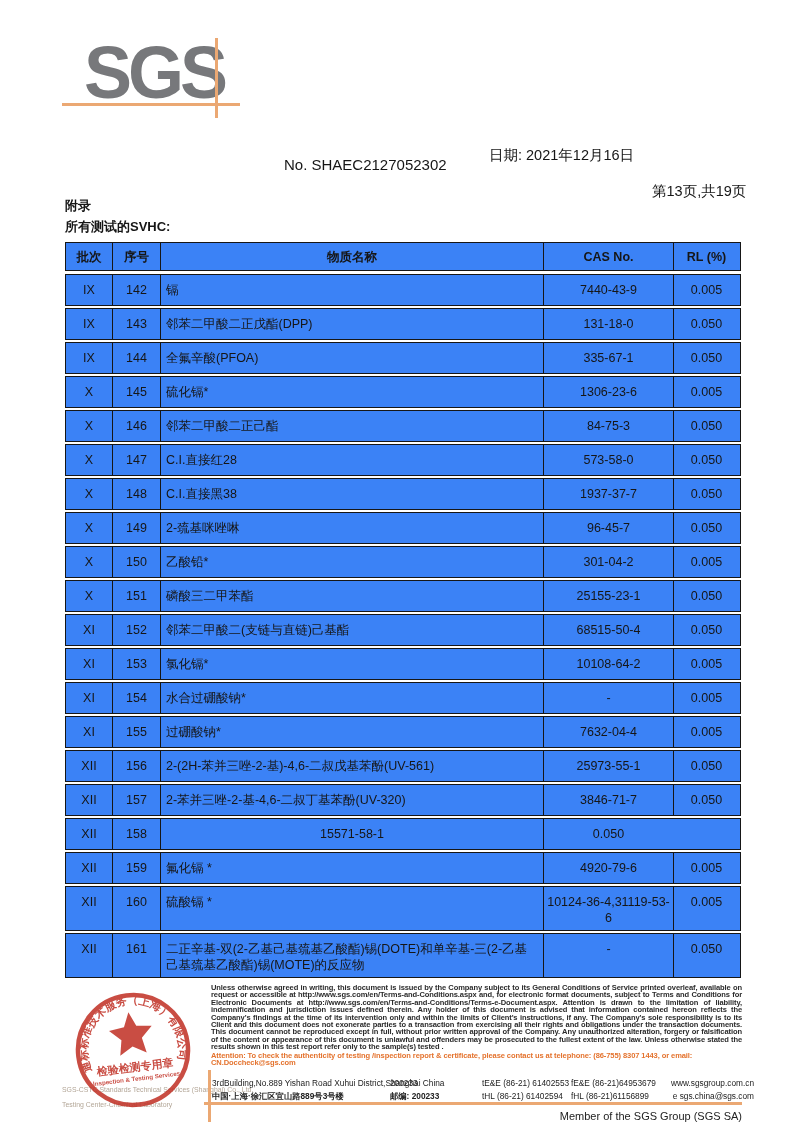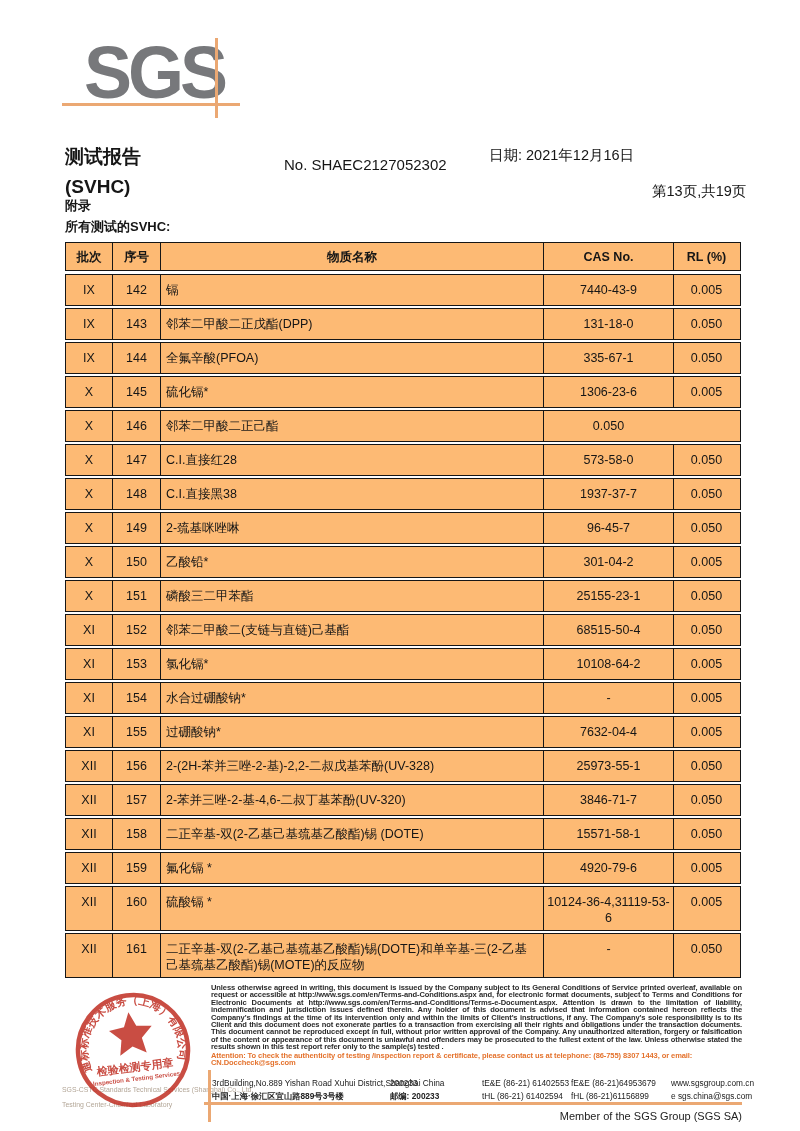--- a/index.html
+++ b/index.html
@@ -20,21 +20,21 @@
   .doc-title { position:absolute; left:65px; top:142px; font-size:19px; font-weight:bold; line-height:30px; }
   .report-no { position:absolute; left:284px; top:156px; font-size:15px; font-weight:500; }
   .date-line { position:absolute; left:489px; top:146px; font-size:14.5px; font-weight:500; }
   .page-info { position:absolute; left:652px; top:146px; font-size:14.5px; font-weight:500;margin-top:36px; }
   .appendix  { position:absolute; left:65px; top:197px; font-size:13px; font-weight:bold; }
   .subtitle  { position:absolute; left:65px; top:218px; font-size:13px; font-weight:bold; }
   
   .svhc-table { position:absolute; left:65px; top:242px; width:679px; display:flex; flex-direction:column; row-gap:2.5px; }
   .thead, .trow {
     display:grid; grid-template-columns:46px 48px 383px 130px 66px;
-    border:1.6px solid #161616; width:676px; background:#fdba74;
+    border:1.6px solid #161616; width:676px; background:#3b82f6;
   }
   .thead { min-height:29px; }
   .trow  { min-height:32px; }
   .tcell {
     display:flex; align-items:flex-start; justify-content:center;
     font-size:12.5px; line-height:16px; padding:7px 2px 4px 2px; text-align:center;
   }
   .thead .tcell { font-weight:bold; align-items:center; padding:2px; }
   .tcell + .tcell { border-left:1.6px solid #161616; }
   .c-name { justify-content:flex-start; text-align:left; padding-left:5px; padding-right:6px; }
@@ -47,21 +47,21 @@
   }
   .attention {
     margin-top:1px; font-size:7.55px; line-height:7.6px; font-weight:bold;
     color:var(--attention_orange); letter-spacing:-0.1px;
   }
   .addr-grid {
     position:absolute; left:212px; top:1077px; width:531px;
     display:grid; grid-template-columns:178px 92px 89px 100px 1fr;
     font-size:8.3px; line-height:13px; color:#222; white-space:nowrap;
   }
-  .addr-grid .right { }
+  .addr-grid .right { text-align:right; }
   .addr-cn { font-weight:bold; }
   .foot-v { position:absolute; left:208px; top:1070px; width:2.5px; height:52px; background:var(--accent_orange); }
   .foot-h { position:absolute; left:204px; top:1102px; width:538px; height:2.5px; background:var(--accent_orange); }
   .member { position:absolute; left:402px; top:1110px; width:340px; text-align:right; font-size:11px; font-weight:500; color:#222; }
   .print-co { position:absolute; left:62px; font-size:6.9px; color:#b3a697; white-space:nowrap; }
   .print-co.l1 { top:1086px; }
   .print-co.l2 { top:1101px; }
   .stamp { position:absolute; left:72px; top:989px; width:122px; height:122px; transform:rotate(-7deg); opacity:.88; }
   .stamp svg { overflow:visible; }
   .stamp .red { fill:var(--stamp_red); }
@@ -69,24 +69,20 @@
 </style>
 </head>
 <body>
 
 <div class="page">
 
   <div class="logo">SGS</div>
   <div class="reg-h"></div>
   <div class="reg-v"></div>
 
-  <div class="doc-title">
-    <div>测试报告</div>
-    <div>(SVHC)</div>
-  </div>
   <div class="report-no">No. SHAEC2127052302</div>
   <div class="date-line">日期: 2021年12月16日</div>
   <div class="page-info">第13页,共19页</div>
   <div class="appendix">附录</div>
   <div class="subtitle">所有测试的SVHC:</div>
 
   <div class="svhc-table">
     <div class="thead">
       <div class="tcell">批次</div>
       <div class="tcell">序号</div>
@@ -120,20 +116,21 @@
           <div class="tcell c-batch">X</div>
           <div class="tcell c-no">145</div>
           <div class="tcell c-name">硫化镉*</div>
           <div class="tcell c-cas">1306-23-6</div>
           <div class="tcell c-rl">0.005</div>
         </div>
         <div class="trow">
           <div class="tcell c-batch">X</div>
           <div class="tcell c-no">146</div>
           <div class="tcell c-name">邻苯二甲酸二正己酯</div>
+          <div class="tcell c-cas">84-75-3</div>
           <div class="tcell c-rl">0.050</div>
         </div>
         <div class="trow">
           <div class="tcell c-batch">X</div>
           <div class="tcell c-no">147</div>
           <div class="tcell c-name">C.I.直接红28</div>
           <div class="tcell c-cas">573-58-0</div>
           <div class="tcell c-rl">0.050</div>
         </div>
         <div class="trow">
@@ -188,35 +185,34 @@
         <div class="trow">
           <div class="tcell c-batch">XI</div>
           <div class="tcell c-no">155</div>
           <div class="tcell c-name">过硼酸钠*</div>
           <div class="tcell c-cas">7632-04-4</div>
           <div class="tcell c-rl">0.005</div>
         </div>
         <div class="trow">
           <div class="tcell c-batch">XII</div>
           <div class="tcell c-no">156</div>
-          <div class="tcell c-name">2-(2H-苯并三唑-2-基)-2,2-二叔戊基苯酚(UV-328)</div>
+          <div class="tcell c-name">2-(2H-苯并三唑-2-基)-4,6-二叔戊基苯酚(UV-561)</div>
           <div class="tcell c-cas">25973-55-1</div>
           <div class="tcell c-rl">0.050</div>
         </div>
         <div class="trow">
           <div class="tcell c-batch">XII</div>
           <div class="tcell c-no">157</div>
           <div class="tcell c-name">2-苯并三唑-2-基-4,6-二叔丁基苯酚(UV-320)</div>
           <div class="tcell c-cas">3846-71-7</div>
           <div class="tcell c-rl">0.050</div>
         </div>
         <div class="trow">
           <div class="tcell c-batch">XII</div>
           <div class="tcell c-no">158</div>
-          <div class="tcell c-name">二正辛基-双(2-乙基己基巯基乙酸酯)锡 (DOTE)</div>
           <div class="tcell c-cas">15571-58-1</div>
           <div class="tcell c-rl">0.050</div>
         </div>
         <div class="trow">
           <div class="tcell c-batch">XII</div>
           <div class="tcell c-no">159</div>
           <div class="tcell c-name">氟化镉 *</div>
           <div class="tcell c-cas">4920-79-6</div>
           <div class="tcell c-rl">0.005</div>
         </div>

